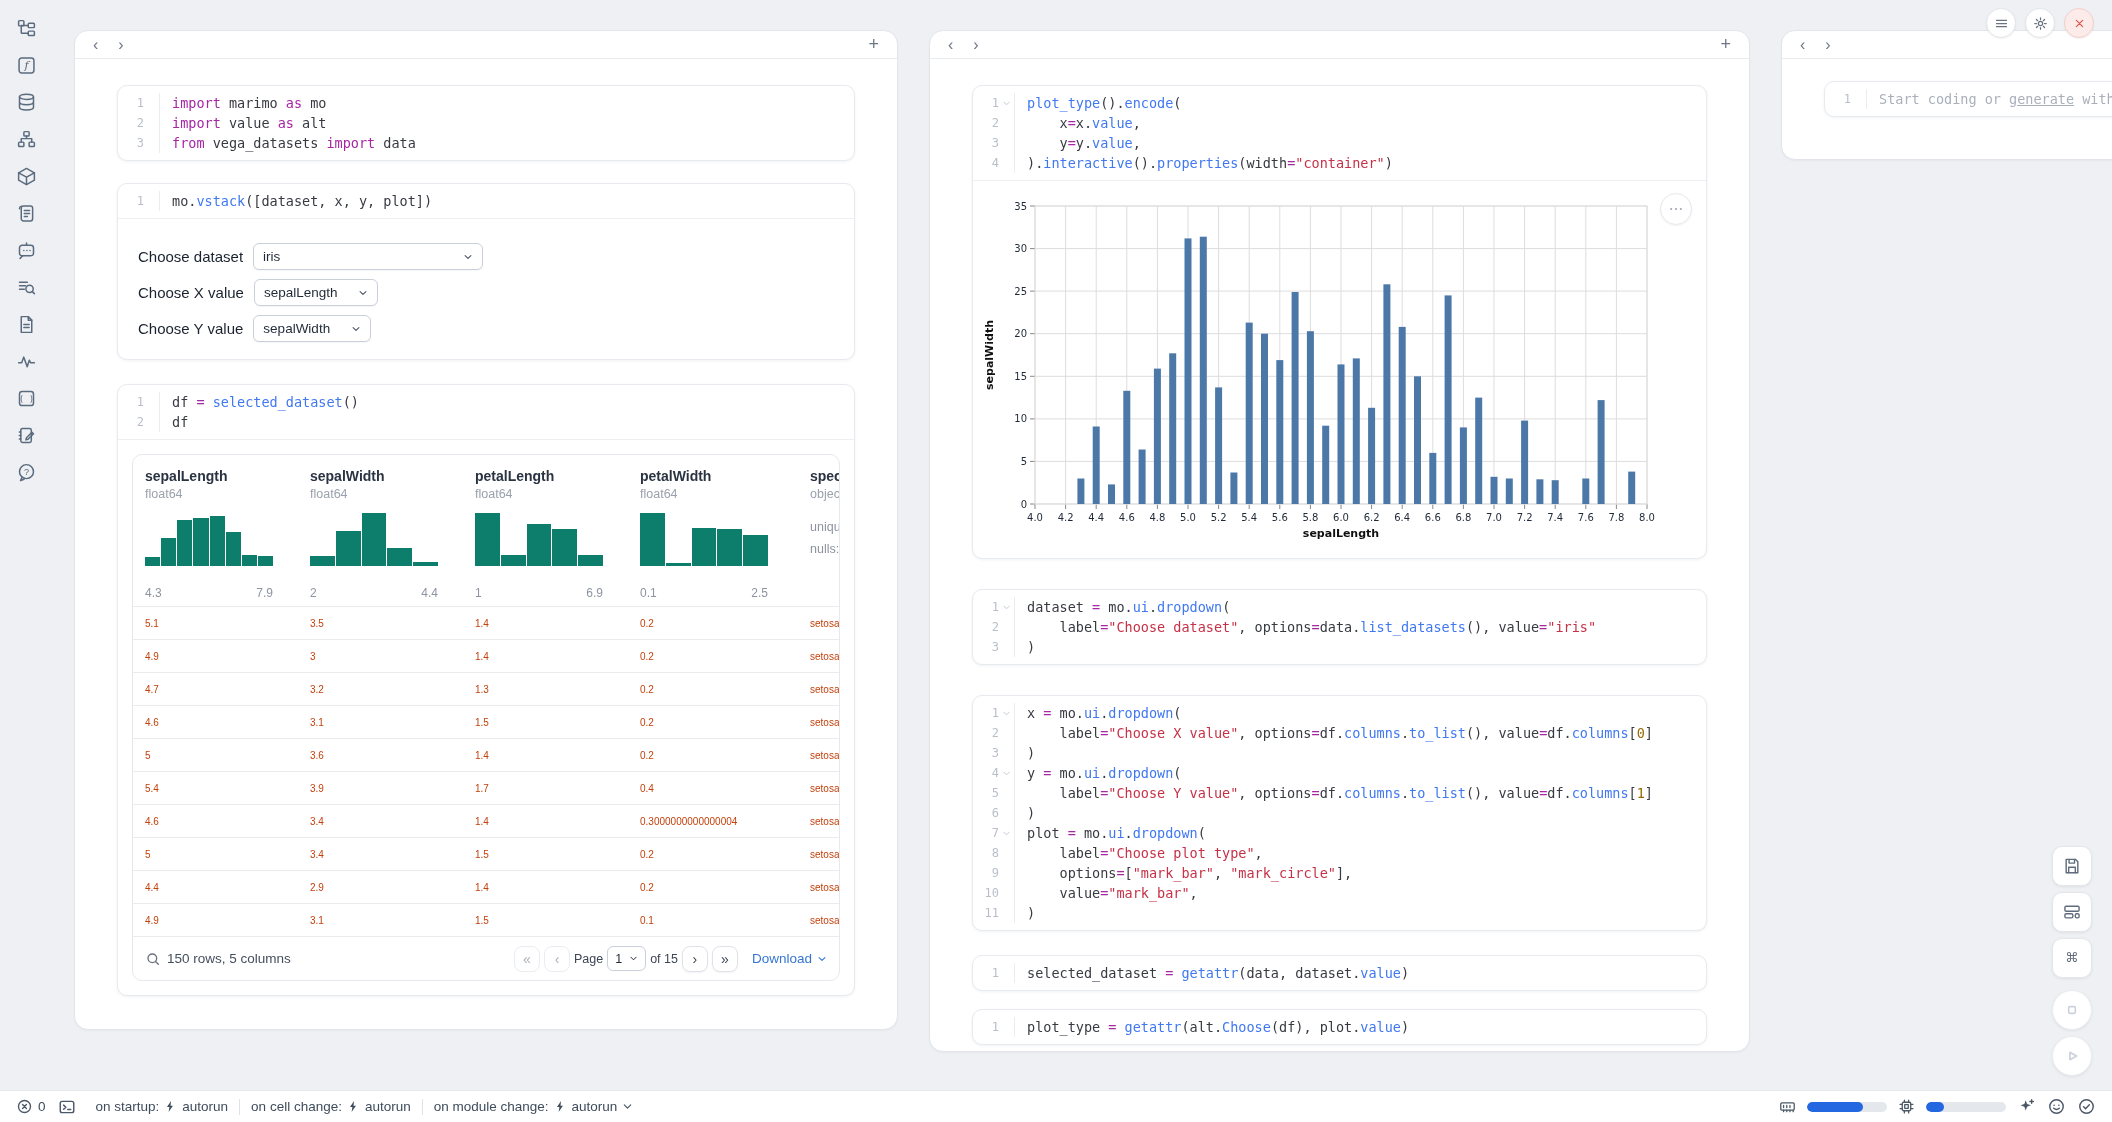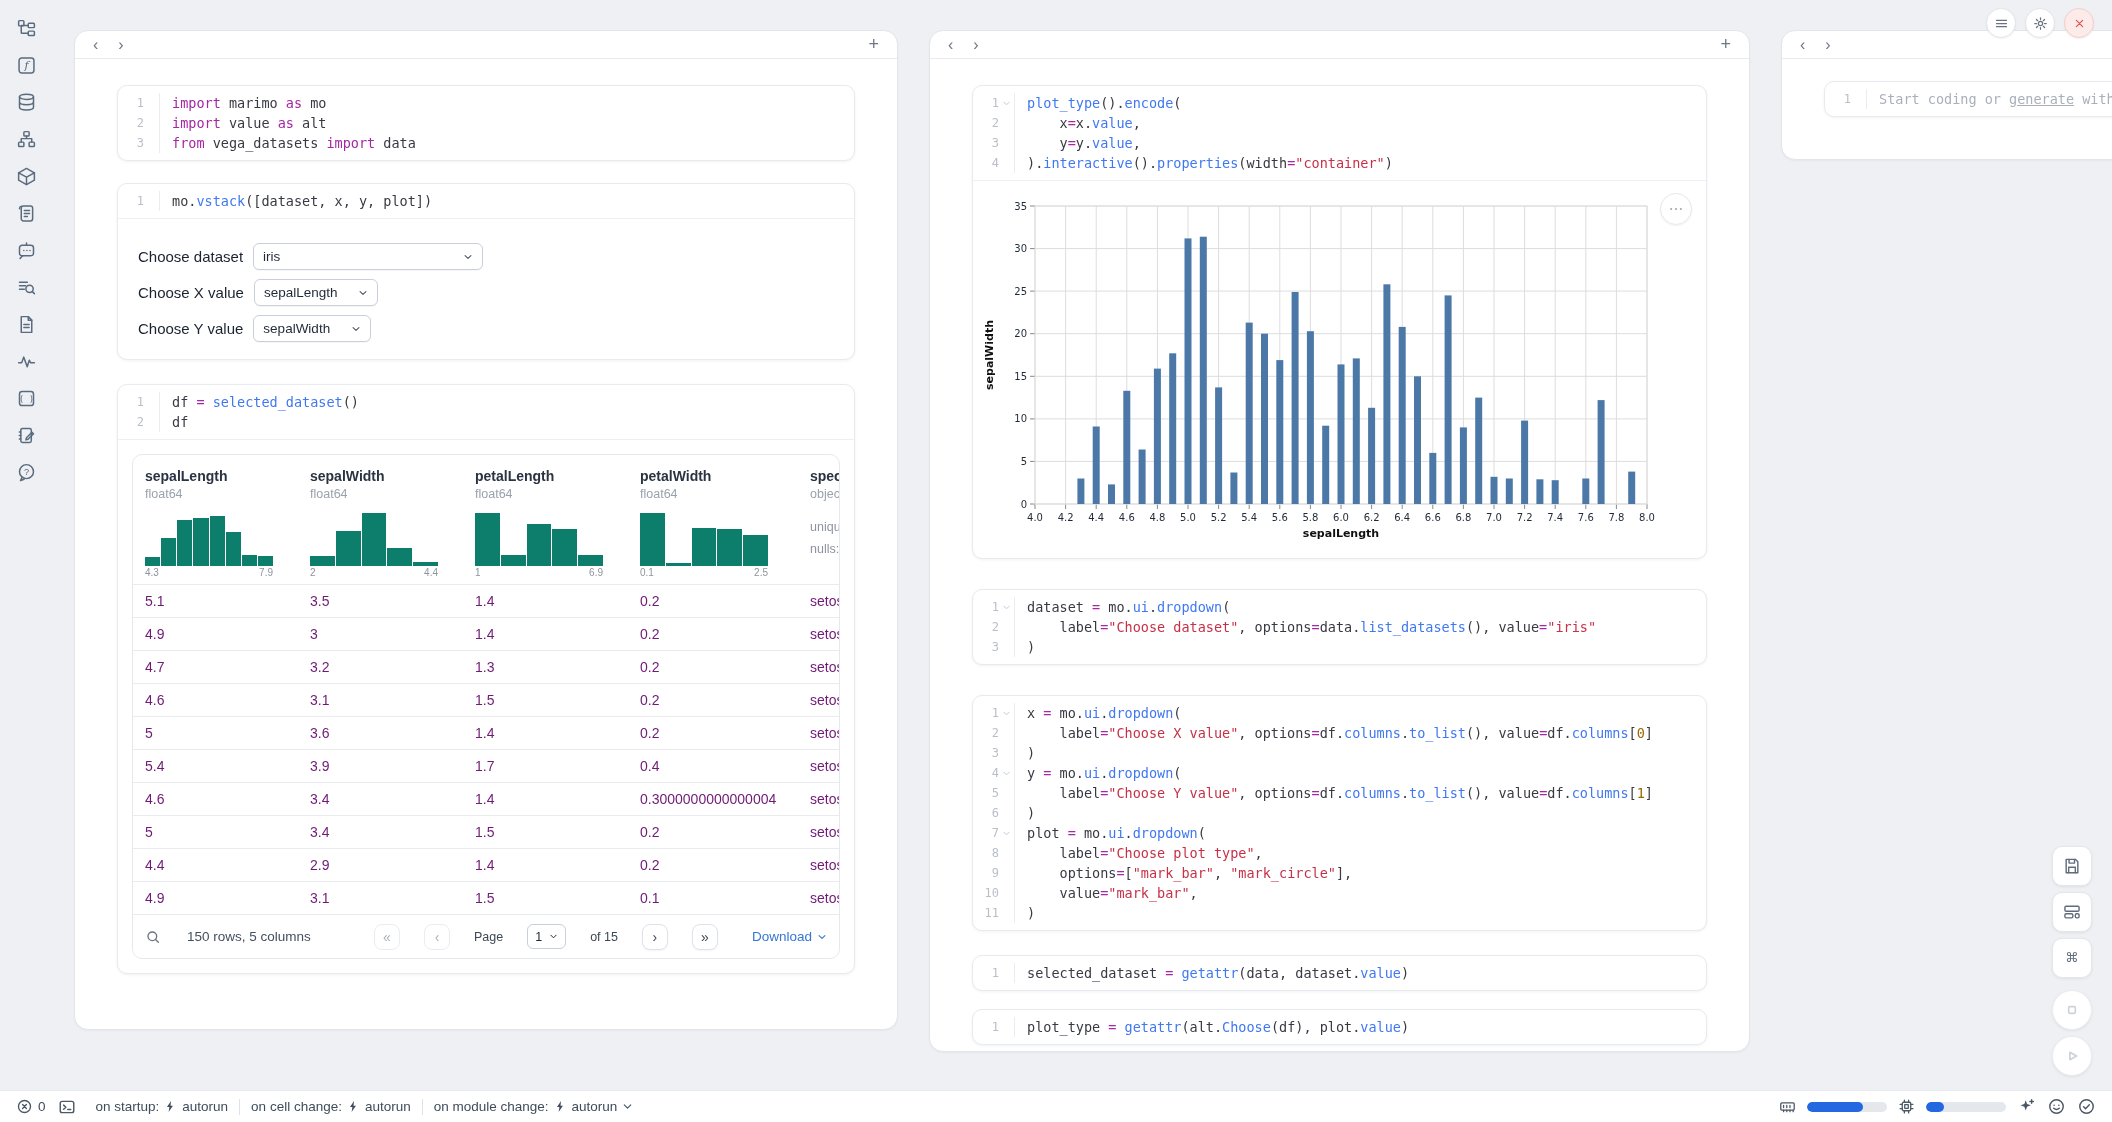--- a/index.html
+++ b/index.html
@@ -44,25 +44,25 @@
 
   
   .dfout{padding:14px}
   .tablebox{border:1px solid #e5e8ec;border-radius:10px;overflow:hidden}
   .thead,.tr{display:grid;grid-template-columns:165px 165px 165px 170px 1fr}
   .th{padding:13px 0 6px 12px;overflow:hidden}
   .thname{font-size:14px;font-weight:bold;color:#2a3342;white-space:nowrap}
   .thtype{font-size:12.5px;color:#9aa2ad;margin-top:3px;white-space:nowrap}
   .hist{width:128px;height:56px;margin-top:9px;display:flex;align-items:flex-end;gap:1px}
   .hist span{flex:1;background:#0d7d6c}
-  .thrange{width:128px;display:flex;justify-content:space-between;font-size:10px;color:#8d949f;margin-top:1px}
+  .thrange{width:128px;display:flex;justify-content:space-between;font-size:12px;color:#8d949f;margin-top:20px}
   .stats{margin-top:16px;font-size:12.5px;color:#8d949f;line-height:1.75;white-space:nowrap}
   .tr{height:33px;border-top:1px solid #e9ebef;align-items:center}
-  .td{padding-left:12px;font-size:14px;color:#701a75;white-space:nowrap;overflow:hidden}
-  .tfoot{border-top:1px solid #e9ebef;height:44px;display:flex;align-items:center;padding:9px 12px;gap:24px;color:#4b5563;font-size:13px}
+  .td{padding-left:12px;font-size:10px;color:#c2410c;white-space:nowrap;overflow:hidden}
+  .tfoot{border-top:1px solid #e9ebef;height:44px;display:flex;align-items:center;padding:9px 12px;gap:4px;color:#4b5563;font-size:13px}
   .ticon{color:#6b7280;margin-right:2px}
   .ticon svg{width:16px;height:16px}
   .tsummary{margin-right:auto;font-size:13.5px;color:#44505f}
   .pbtn{width:26px;height:26px;border:1px solid #dfe3e9;border-radius:8px;display:flex;align-items:center;justify-content:center;color:#3c4656;background:#fff;box-shadow:0 1px 2px rgba(0,0,0,.05);font-size:14px;cursor:pointer}
   .pbtn.muted{color:#aab1bc;box-shadow:none;border-color:#e9ecf0}
   .plabel{font-size:12.5px;color:#3c4656}
   .pselect{height:25px;border:1px solid #c9d0da;border-radius:6px;display:flex;align-items:center;gap:7px;padding:0 7px;font-size:12.5px;color:#1f2937;background:#fff;cursor:pointer}
   .pselect .chev svg{width:9px;height:9px}
   .download{color:#3576d2;display:flex;align-items:center;gap:5px;font-size:13.5px;margin-left:10px;cursor:pointer}
   .download .chev svg{width:10px;height:10px}

